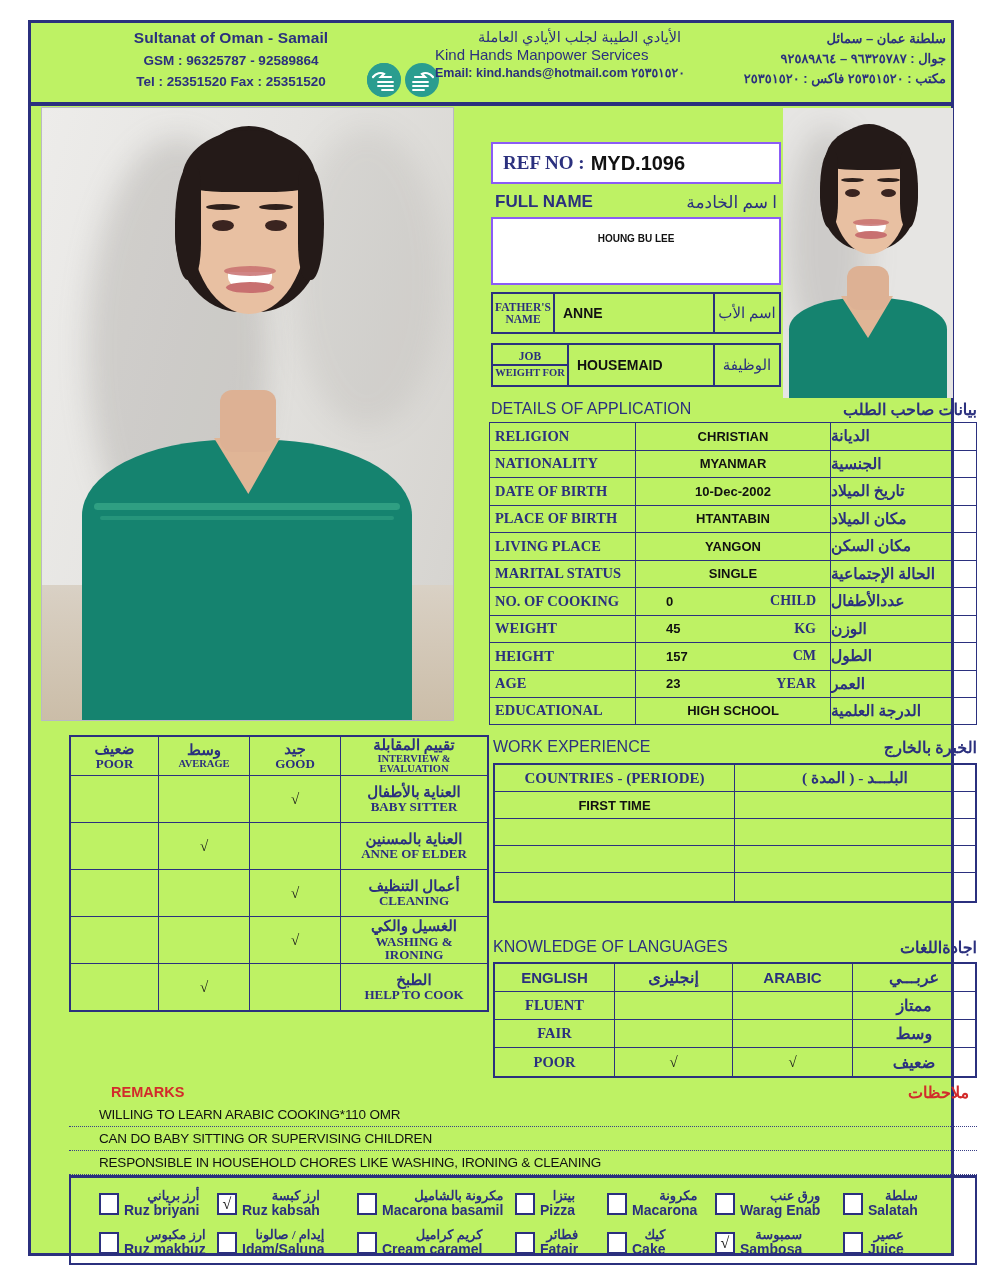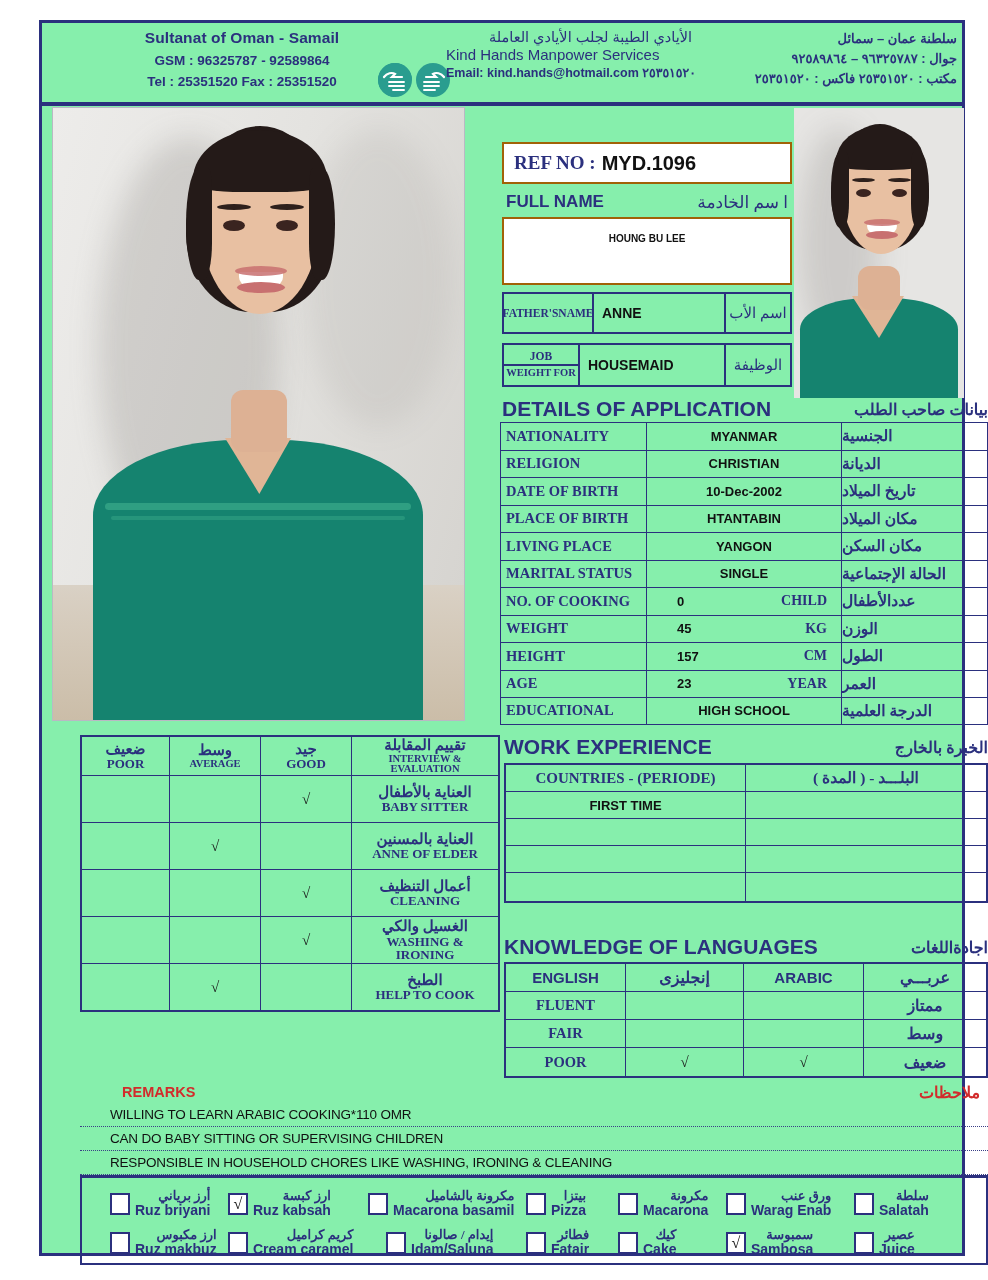--- a/index.html
+++ b/index.html
@@ -3,21 +3,21 @@
 <meta charset="utf-8">
 <style>
   html,body{margin:0;padding:0;}
   body{
     width:988px;height:1280px;background:#ffffff;
     font-family:"Liberation Sans", sans-serif;
     -webkit-font-smoothing:antialiased;
   }
   .page{
     position:absolute;left:28px;top:20px;width:926px;height:1236px;
-    border:3px solid #2b307e;box-sizing:border-box;background:#86efac;margin-left:11px;
+    border:3px solid #2b307e;box-sizing:border-box;background:#bef264;
   }
   
   .header{position:absolute;left:0;top:0;width:100%;height:82px;}
   .hdr-left{position:absolute;left:55px;top:6px;width:290px;text-align:center;}
   .hdr-left .l1{font-size:15.5px;font-weight:bold;color:#2b307e;letter-spacing:.1px;}
   .hdr-left .l2{font-size:13.5px;font-weight:bold;color:#2b307e;margin-top:6px;}
   .hdr-left .l3{font-size:13.5px;font-weight:bold;color:#2b307e;margin-top:6px;}
   .logo{position:absolute;left:334px;top:38px;width:80px;height:38px;}
   .hdr-mid{position:absolute;left:404px;top:6px;width:250px;text-align:left;}
   .hdr-mid .m1{font-size:14.5px;color:#2b307e;direction:rtl;text-align:right;width:246px;}
@@ -39,54 +39,54 @@
   .ph-face{position:absolute;border-radius:48% 48% 50% 50%/42% 42% 58% 58%;background:#e8c0a2;}
   .ph-neck{position:absolute;background:#ddb194;border-radius:12px;}
   .ph-body{position:absolute;background:#15836f;border-radius:44% 44% 0 0 / 26% 26% 0 0;}
   .ph-vneck{position:absolute;background:#e0b596;}
   .ph-eye{position:absolute;background:#3a2420;border-radius:50%;}
   .ph-brow{position:absolute;background:#2e201c;border-radius:50%;}
   .ph-mouth{position:absolute;background:#fff;border-radius:2px 2px 9px 9px;}
   .ph-lip{position:absolute;background:#c87070;border-radius:50%;}
   .ph-stripe{position:absolute;background:#38a888;opacity:.75;}
   
-  .bx{position:absolute;box-sizing:border-box;border:2px solid #a16207;background:#fff;}
+  .bx{position:absolute;box-sizing:border-box;border:2px solid #8b5cf6;background:#fff;}
   .ar{direction:rtl;}
   
   .refbox{left:460px;top:119px;width:290px;height:42px;display:flex;align-items:center;padding-left:10px;}
   .refbox .k{font-size:19px;font-weight:bold;color:#2b307e;font-family:"Liberation Serif",serif;}
   .refbox .v{font-size:20px;font-weight:bold;color:#111;margin-left:6px;}
   .fullname-row{position:absolute;left:460px;top:167px;width:290px;height:24px;display:flex;
     align-items:center;justify-content:space-between;padding:0 4px;box-sizing:border-box;}
   .fullname-row .en{font-size:17px;font-weight:bold;color:#2b307e;}
   .fullname-row .arl{font-size:17px;color:#2b307e;direction:rtl;font-family:"Liberation Serif",serif;}
   .namebox{left:460px;top:194px;width:290px;height:68px;display:flex;align-items:flex-start;
     justify-content:center;padding-top:14px;box-sizing:border-box;}
   .namebox span{font-size:10px;font-weight:bold;color:#111;}
   .fathrow{position:absolute;left:460px;top:269px;width:290px;height:42px;display:flex;}
-  .fathrow .c1{width:92px;border:2px solid #2b307e;box-sizing:border-box;display:flex;flex-direction:row;
+  .fathrow .c1{width:64px;border:2px solid #2b307e;box-sizing:border-box;display:flex;flex-direction:column;
     justify-content:center;align-items:center;font-size:11.5px;font-weight:bold;color:#2b307e;
     font-family:"Liberation Serif",serif;line-height:1.06;}
   .fathrow .c2{flex:1;border:2px solid #2b307e;border-left:none;box-sizing:border-box;display:flex;
     align-items:center;padding-left:8px;font-size:14px;font-weight:bold;color:#111;}
   .fathrow .c3{width:66px;border:2px solid #2b307e;border-left:none;box-sizing:border-box;display:flex;
     align-items:center;justify-content:center;font-size:15px;color:#2b307e;direction:rtl;
     font-family:"Liberation Serif",serif;}
   .jobrow{position:absolute;left:460px;top:320px;width:290px;height:44px;display:flex;}
   .jobrow .c1{width:78px;border:2px solid #2b307e;box-sizing:border-box;display:flex;flex-direction:column;
     justify-content:center;align-items:center;font-size:11.5px;font-weight:bold;color:#2b307e;
     font-family:"Liberation Serif",serif;line-height:1.2;}
   .jobrow .c1 .b2{border-top:2px solid #2b307e;width:100%;text-align:center;font-size:10.5px;padding-top:1px;}
   .jobrow .c2{flex:1;border:2px solid #2b307e;border-left:none;box-sizing:border-box;display:flex;
     align-items:center;padding-left:8px;font-size:14px;font-weight:bold;color:#111;}
   .jobrow .c3{width:66px;border:2px solid #2b307e;border-left:none;box-sizing:border-box;display:flex;
     align-items:center;justify-content:center;font-size:15px;color:#2b307e;direction:rtl;
     font-family:"Liberation Serif",serif;}
   .sec-title{position:absolute;display:flex;align-items:center;justify-content:space-between;}
-  .sec-title .en{font-size:21px;font-weight:bold;color:#2b307e;}
+  .sec-title .en{font-size:16px;font-weight:normal;color:#2b307e;}
   .sec-title .arx{font-size:16px;font-weight:bold;color:#2b307e;direction:rtl;font-family:"Liberation Serif",serif;}
   
   .dtbl{position:absolute;left:458px;top:399px;width:488px;}
   .dtbl .row{display:flex;height:27.5px;box-sizing:border-box;border:1.6px solid #2b307e;border-bottom:none;}
   .dtbl .row:last-child{border-bottom:1.6px solid #2b307e;}
   .dtbl .c-en{width:146px;border-right:1.6px solid #2b307e;display:flex;align-items:center;padding-left:5px;
     box-sizing:border-box;font-size:14.5px;font-weight:bold;color:#2b307e;font-family:"Liberation Serif",serif;}
   .dtbl .c-val{width:195px;border-right:1.6px solid #2b307e;display:flex;align-items:center;
     justify-content:center;box-sizing:border-box;font-size:13px;font-weight:bold;color:#111;position:relative;}
   .dtbl .c-val.split{justify-content:flex-start;padding-left:30px;}
@@ -275,32 +275,32 @@
     <div class="c2">HOUSEMAID</div>
     <div class="c3">الوظيفة</div>
   </div>
 
   <div class="sec-title" style="left:460px;top:374px;width:486px;height:24px;">
     <span class="en">DETAILS OF APPLICATION</span>
     <span class="arx">بيانات صاحب الطلب</span>
   </div>
   <div class="dtbl" id="details-table">
       <div class="row">
+        <div class="c-en">RELIGION</div>
+        <div class="c-val">
+          <span>CHRISTIAN</span>
+        </div>
+        <div class="c-ar">الديانة</div>
+      </div>
+      <div class="row">
         <div class="c-en">NATIONALITY</div>
         <div class="c-val">
           <span>MYANMAR</span>
         </div>
         <div class="c-ar">الجنسية</div>
-      </div>
-      <div class="row">
-        <div class="c-en">RELIGION</div>
-        <div class="c-val">
-          <span>CHRISTIAN</span>
-        </div>
-        <div class="c-ar">الديانة</div>
       </div>
       <div class="row">
         <div class="c-en">DATE OF BIRTH</div>
         <div class="c-val">
           <span>10-Dec-2002</span>
         </div>
         <div class="c-ar">تاريخ الميلاد</div>
       </div>
       <div class="row">
         <div class="c-en">PLACE OF BIRTH</div>
@@ -619,32 +619,32 @@
         </div>
       </div>
     <div class="food-row" id="food-row-2">
         <div class="fitem" style="width: 118px;">
           <div class="fbox"></div>
           <div class="ftxt rt">
             <div class="ar">ارز مكبوس</div>
             <div class="en">Ruz makbuz</div>
           </div>
         </div>
+        <div class="fitem" style="width: 140px;">
+          <div class="fbox"></div>
+          <div class="ftxt rt">
+            <div class="ar">إيدام / صالونا</div>
+            <div class="en">Idam/Saluna</div>
+          </div>
+        </div>
         <div class="fitem" style="width: 158px;">
           <div class="fbox"></div>
           <div class="ftxt rt">
             <div class="ar">كريم كراميل</div>
             <div class="en">Cream caramel</div>
-          </div>
-        </div>
-        <div class="fitem" style="width: 140px;">
-          <div class="fbox"></div>
-          <div class="ftxt rt">
-            <div class="ar">إيدام / صالونا</div>
-            <div class="en">Idam/Saluna</div>
           </div>
         </div>
         <div class="fitem" style="width: 92px;">
           <div class="fbox"></div>
           <div class="ftxt rt">
             <div class="ar">فطائر</div>
             <div class="en">Fatair</div>
           </div>
         </div>
         <div class="fitem" style="width: 108px;">

